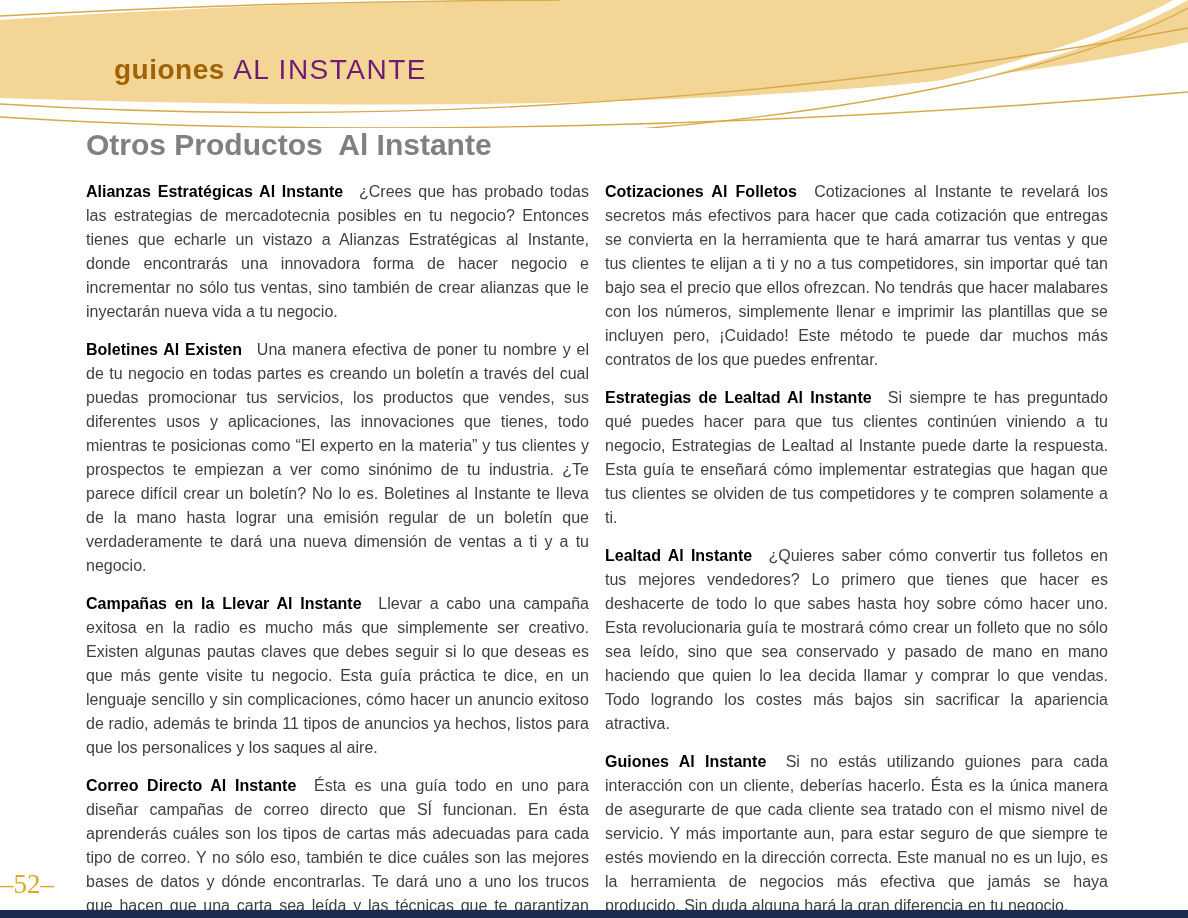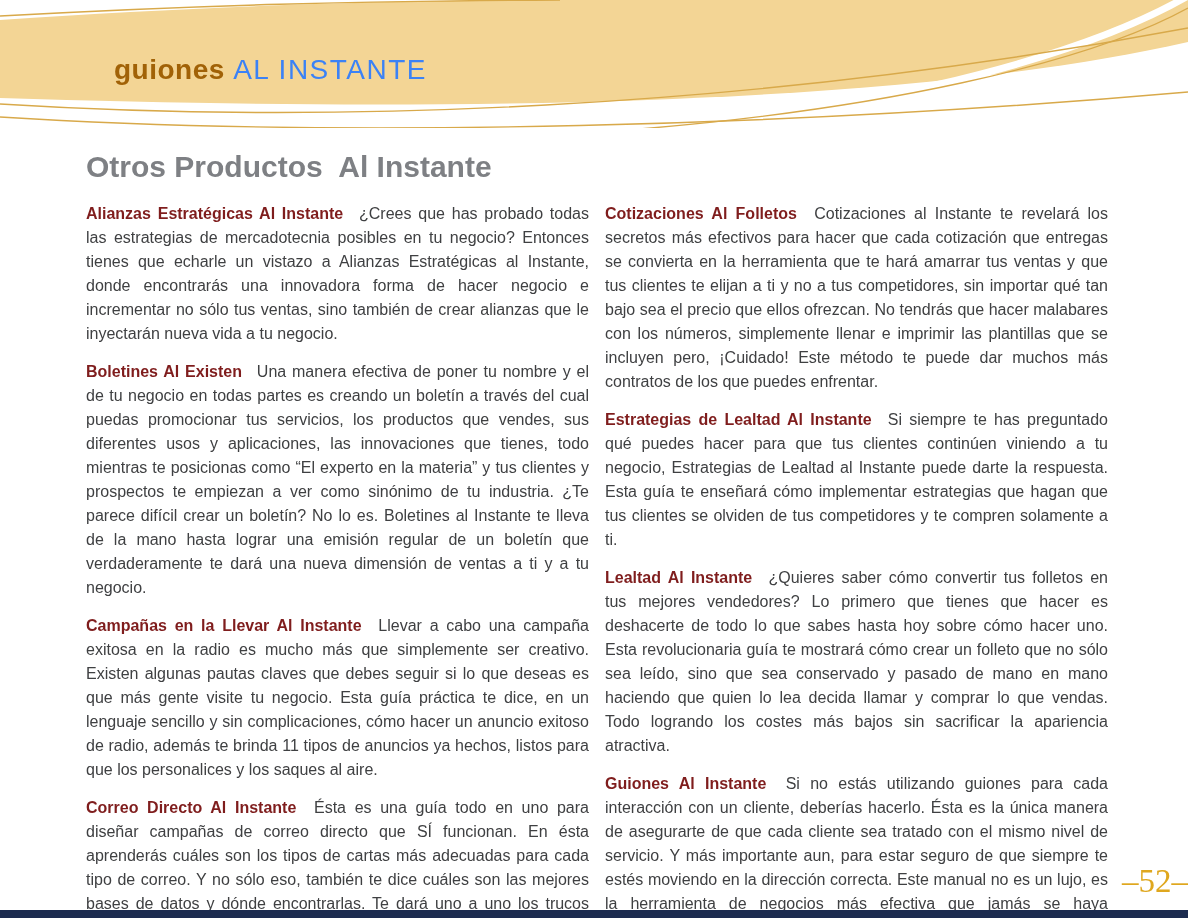--- a/index.html
+++ b/index.html
@@ -10,45 +10,45 @@
     overflow: hidden;
     font-family: "Liberation Sans", sans-serif;
   }
   .header { position: relative; width: 1188px; height: 128px; }
   .header svg { display: block; }
   .logo {
     position: absolute; left: 114px; top: 54px;
     font-size: 28px; letter-spacing: 0.5px; white-space: nowrap;
   }
   .logo .logo-primary { color: #a16207; font-weight: bold; }
-  .logo .logo-secondary { color: #3b82f6; font-weight: 400; letter-spacing: 1.5px; }
+  .logo .logo-secondary { color: #701a75; font-weight: 400; letter-spacing: 1.5px; }
   .page-title {
-    margin: 22px 0 18px 86px;
+    margin: 0 0 18px 86px;
     font-size: 30px; font-weight: bold; color: #7e8084;
     white-space: pre-wrap;
   }
   .columns {
     display: flex; gap: 16px;
     padding: 0 80px 0 86px;
   }
   .col { flex: 1; }
   .para {
     margin: 0 0 14px 0;
     font-size: 16px; line-height: 24px;
     color: #3f4042;
     text-align: justify;
   }
   .para .h {
-    color: #7f1d1d; font-weight: bold; margin-right: 9px;
+    color: #000000; font-weight: bold; margin-right: 9px;
   }
   .page-number {
     position: absolute; left: 0; right: 0; bottom: 18px;
-    text-align: right;
+    text-align: left;
     font-family: "Liberation Serif", serif;
-    font-size: 33px; color: #dfa71e;
+    font-size: 27px; color: #dfa71e;
   }
   .footer-bar {
     position: absolute; left: 0; right: 0; bottom: 0;
     height: 8px; background: #1c2b4f;
   }
 </style>
 </head>
 <body>
 
 <div class="header">

